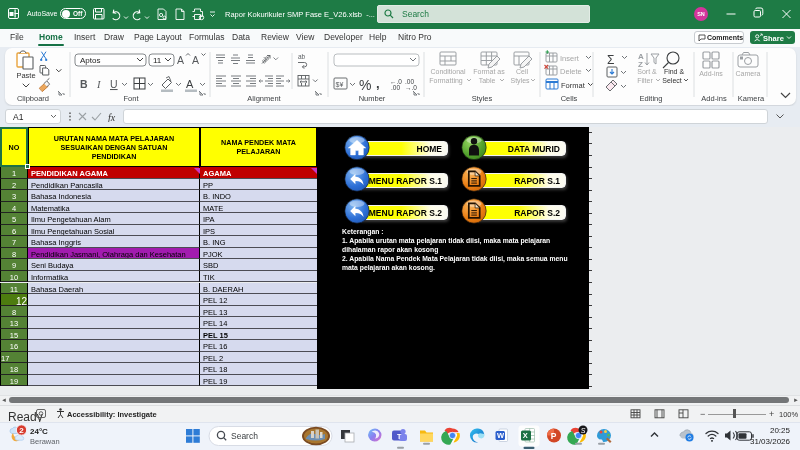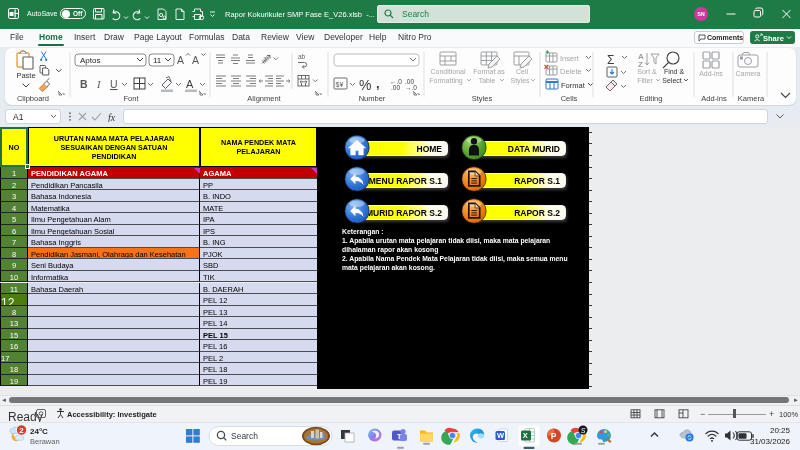--- a/index.html
+++ b/index.html
@@ -367,21 +367,21 @@
       <div class="btn" style="left:157px;top:14px;width:92px">
         <span>DATA MURID</span>
       </div>
       <div class="btn" style="left:41px;top:46px;width:90px">
         <span>MENU RAPOR S.1</span>
       </div>
       <div class="btn" style="left:157px;top:46px;width:92px">
         <span>RAPOR S.1</span>
       </div>
       <div class="btn" style="left:41px;top:78px;width:90px">
-        <span>MURID RAPOR S.2</span>
+        <span>MENU RAPOR S.2</span>
       </div>
       <div class="btn" style="left:157px;top:78px;width:92px">
         <span>RAPOR S.2</span>
       </div>
       <svg style="position:absolute;left:0;top:0" width="272" height="262" viewBox="0 0 272 262">
         <defs>
           <radialGradient id="bluecirc2" cx="0.35" cy="0.28" r="0.95">
             <stop offset="0" stop-color="#7db4f0"></stop>
             <stop offset="0.55" stop-color="#2d6fd6"></stop>
             <stop offset="1" stop-color="#1a4fa8"></stop>
@@ -465,32 +465,32 @@
       <div class="cell" style="left:0;top:86.2px;width:28px;height:11.55px;background:#548235;border-left:1px solid #000;border-bottom:1px solid #222;border-right:1px solid #000;color:#fff;font-size:7.5px;text-align:center;padding-top:2px">5</div>
       <div class="cell rowtxt" style="left:28px;top:86.2px;width:172px;height:11.55px;background:#d6daee;border-bottom:1px solid #4c4c54;border-right:1px solid #000;color:#000;font-weight:normal">Ilmu Pengetahuan Alam</div>
       <div class="cell rowtxt" style="left:200px;top:86.2px;width:117px;height:11.55px;background:#d6daee;border-bottom:1px solid #4c4c54;color:#000;font-weight:normal">IPA</div>
       <div class="cell" style="left:0;top:97.75px;width:28px;height:11.55px;background:#548235;border-left:1px solid #000;border-bottom:1px solid #222;border-right:1px solid #000;color:#fff;font-size:7.5px;text-align:center;padding-top:2px">6</div>
       <div class="cell rowtxt" style="left:28px;top:97.75px;width:172px;height:11.55px;background:#d6daee;border-bottom:1px solid #4c4c54;border-right:1px solid #000;color:#000;font-weight:normal">Ilmu Pengetahuan Sosial</div>
       <div class="cell rowtxt" style="left:200px;top:97.75px;width:117px;height:11.55px;background:#d6daee;border-bottom:1px solid #4c4c54;color:#000;font-weight:normal">IPS</div>
       <div class="cell" style="left:0;top:109.30000000000001px;width:28px;height:11.55px;background:#548235;border-left:1px solid #000;border-bottom:1px solid #222;border-right:1px solid #000;color:#fff;font-size:7.5px;text-align:center;padding-top:2px">7</div>
       <div class="cell rowtxt" style="left:28px;top:109.30000000000001px;width:172px;height:11.55px;background:#d6daee;border-bottom:1px solid #4c4c54;border-right:1px solid #000;color:#000;font-weight:normal">Bahasa Inggris</div>
       <div class="cell rowtxt" style="left:200px;top:109.30000000000001px;width:117px;height:11.55px;background:#d6daee;border-bottom:1px solid #4c4c54;color:#000;font-weight:normal">B. ING</div>
       <div class="cell" style="left:0;top:120.85000000000001px;width:28px;height:11.55px;background:#548235;border-left:1px solid #000;border-bottom:1px solid #222;border-right:1px solid #000;color:#fff;font-size:7.5px;text-align:center;padding-top:2px">8</div>
-      <div class="cell rowtxt" style="left:28px;top:120.85000000000001px;width:172px;height:11.55px;background:#f97316;border-bottom:1px solid #4c4c54;border-right:1px solid #000;color:#000;font-weight:normal">Pendidikan Jasmani, Olahraga dan Kesehatan</div>
+      <div class="cell rowtxt" style="left:28px;top:120.85000000000001px;width:172px;height:11.55px;background:#a21caf;border-bottom:1px solid #4c4c54;border-right:1px solid #000;color:#000;font-weight:normal">Pendidikan Jasmani, Olahraga dan Kesehatan</div>
       <div class="cell rowtxt" style="left:200px;top:120.85000000000001px;width:117px;height:11.55px;background:#d6daee;border-bottom:1px solid #4c4c54;color:#000;font-weight:normal">PJOK</div>
       <div class="cell" style="left:0;top:132.4px;width:28px;height:11.55px;background:#548235;border-left:1px solid #000;border-bottom:1px solid #222;border-right:1px solid #000;color:#fff;font-size:7.5px;text-align:center;padding-top:2px">9</div>
       <div class="cell rowtxt" style="left:28px;top:132.4px;width:172px;height:11.55px;background:#d6daee;border-bottom:1px solid #4c4c54;border-right:1px solid #000;color:#000;font-weight:normal">Seni Budaya</div>
       <div class="cell rowtxt" style="left:200px;top:132.4px;width:117px;height:11.55px;background:#d6daee;border-bottom:1px solid #4c4c54;color:#000;font-weight:normal">SBD</div>
       <div class="cell" style="left:0;top:143.95px;width:28px;height:11.55px;background:#548235;border-left:1px solid #000;border-bottom:1px solid #222;border-right:1px solid #000;color:#fff;font-size:7.5px;text-align:center;padding-top:2px">10</div>
       <div class="cell rowtxt" style="left:28px;top:143.95px;width:172px;height:11.55px;background:#d6daee;border-bottom:1px solid #4c4c54;border-right:1px solid #000;color:#000;font-weight:normal">Informatika</div>
       <div class="cell rowtxt" style="left:200px;top:143.95px;width:117px;height:11.55px;background:#d6daee;border-bottom:1px solid #4c4c54;color:#000;font-weight:normal">TIK</div>
       <div class="cell" style="left:0;top:155.5px;width:28px;height:11.55px;background:#548235;border-left:1px solid #000;border-bottom:1px solid #222;border-right:1px solid #000;color:#fff;font-size:7.5px;text-align:center;padding-top:2px">11</div>
       <div class="cell rowtxt" style="left:28px;top:155.5px;width:172px;height:11.55px;background:#d6daee;border-bottom:1px solid #4c4c54;border-right:1px solid #000;color:#000;font-weight:normal">Bahasa Daerah</div>
       <div class="cell rowtxt" style="left:200px;top:155.5px;width:117px;height:11.55px;background:#d6daee;border-bottom:1px solid #4c4c54;color:#000;font-weight:normal">B. DAERAH</div>
-      <div class="cell" style="left:0;top:167.05px;width:28px;height:11.55px;background:#4d7c0f;border-left:1px solid #000;border-bottom:1px solid #222;border-right:1px solid #000;color:#fff;font-size:12px;text-align:left;padding-top:2px">12</div>
+      <div class="cell" style="left:0;top:167.05px;width:28px;height:11.55px;background:#4d7c0f;border-left:1px solid #000;border-bottom:1px solid #222;border-right:1px solid #000;color:#fff;font-size:10px;text-align:right;padding-top:2px">12</div>
       <div class="cell rowtxt" style="left:28px;top:167.05px;width:172px;height:11.55px;background:#d6daee;border-bottom:1px solid #4c4c54;border-right:1px solid #000;color:#000;font-weight:normal"></div>
       <div class="cell rowtxt" style="left:200px;top:167.05px;width:117px;height:11.55px;background:#d6daee;border-bottom:1px solid #4c4c54;color:#000;font-weight:normal">PEL 12</div>
       <div class="cell" style="left:0;top:178.60000000000002px;width:28px;height:11.55px;background:#548235;border-left:1px solid #000;border-bottom:1px solid #222;border-right:1px solid #000;color:#fff;font-size:7.5px;text-align:center;padding-top:2px">8</div>
       <div class="cell rowtxt" style="left:28px;top:178.60000000000002px;width:172px;height:11.55px;background:#d6daee;border-bottom:1px solid #4c4c54;border-right:1px solid #000;color:#000;font-weight:normal"></div>
       <div class="cell rowtxt" style="left:200px;top:178.60000000000002px;width:117px;height:11.55px;background:#d6daee;border-bottom:1px solid #4c4c54;color:#000;font-weight:normal">PEL 13</div>
       <div class="cell" style="left:0;top:190.15px;width:28px;height:11.55px;background:#548235;border-left:1px solid #000;border-bottom:1px solid #222;border-right:1px solid #000;color:#fff;font-size:7.5px;text-align:center;padding-top:2px">13</div>
       <div class="cell rowtxt" style="left:28px;top:190.15px;width:172px;height:11.55px;background:#d6daee;border-bottom:1px solid #4c4c54;border-right:1px solid #000;color:#000;font-weight:normal"></div>
       <div class="cell rowtxt" style="left:200px;top:190.15px;width:117px;height:11.55px;background:#d6daee;border-bottom:1px solid #4c4c54;color:#000;font-weight:normal">PEL 14</div>
       <div class="cell" style="left:0;top:201.70000000000002px;width:28px;height:11.55px;background:#548235;border-left:1px solid #000;border-bottom:1px solid #222;border-right:1px solid #000;color:#fff;font-size:7.5px;text-align:center;padding-top:2px">15</div>
       <div class="cell rowtxt" style="left:28px;top:201.70000000000002px;width:172px;height:11.55px;background:#d6daee;border-bottom:1px solid #4c4c54;border-right:1px solid #000;color:#000;font-weight:normal"></div>

